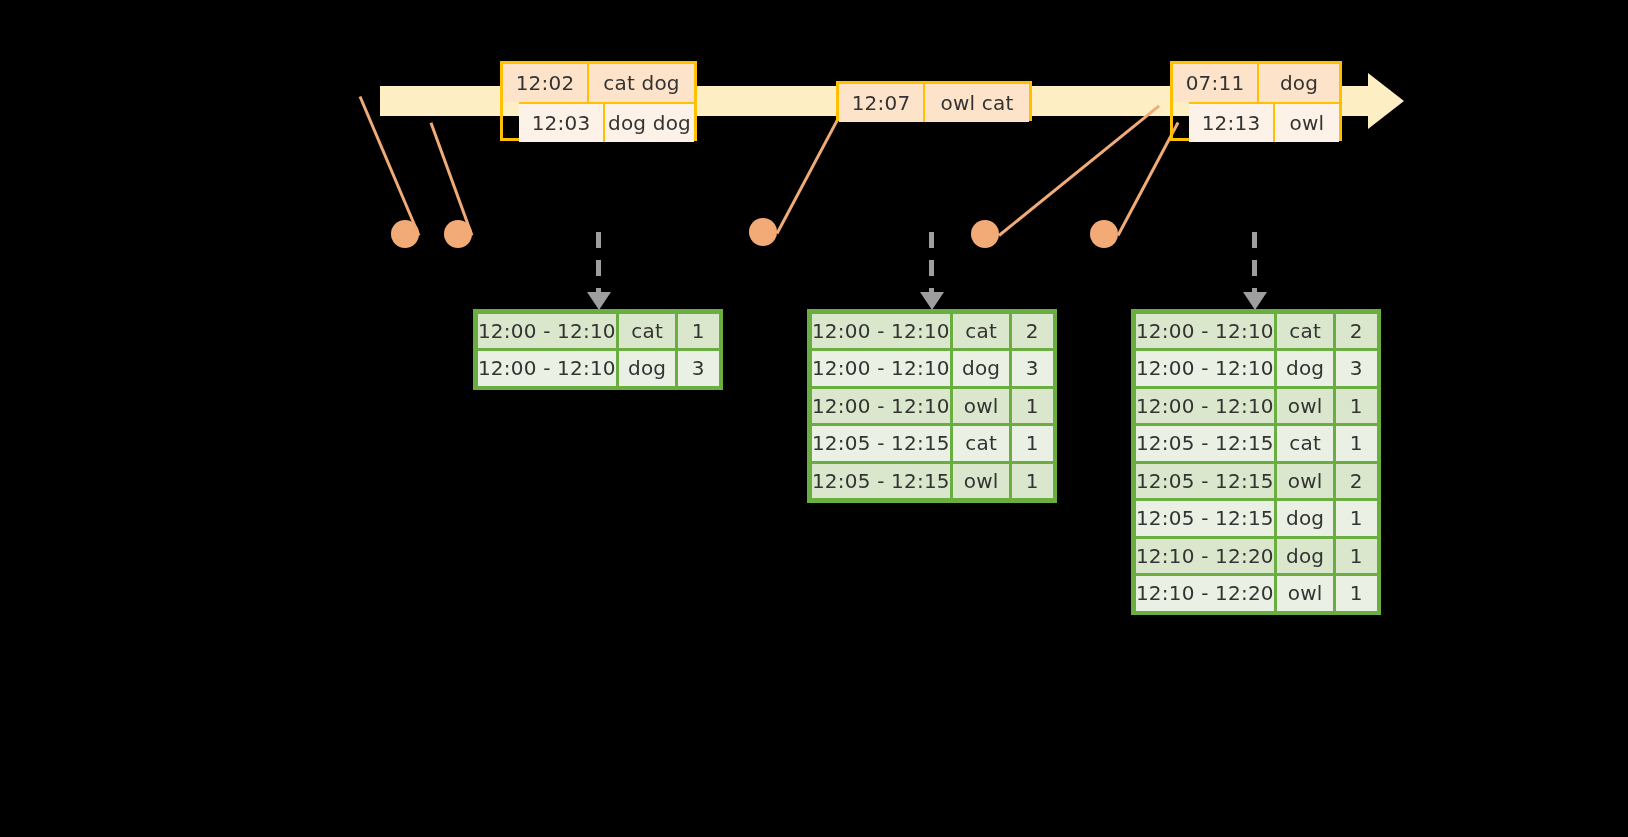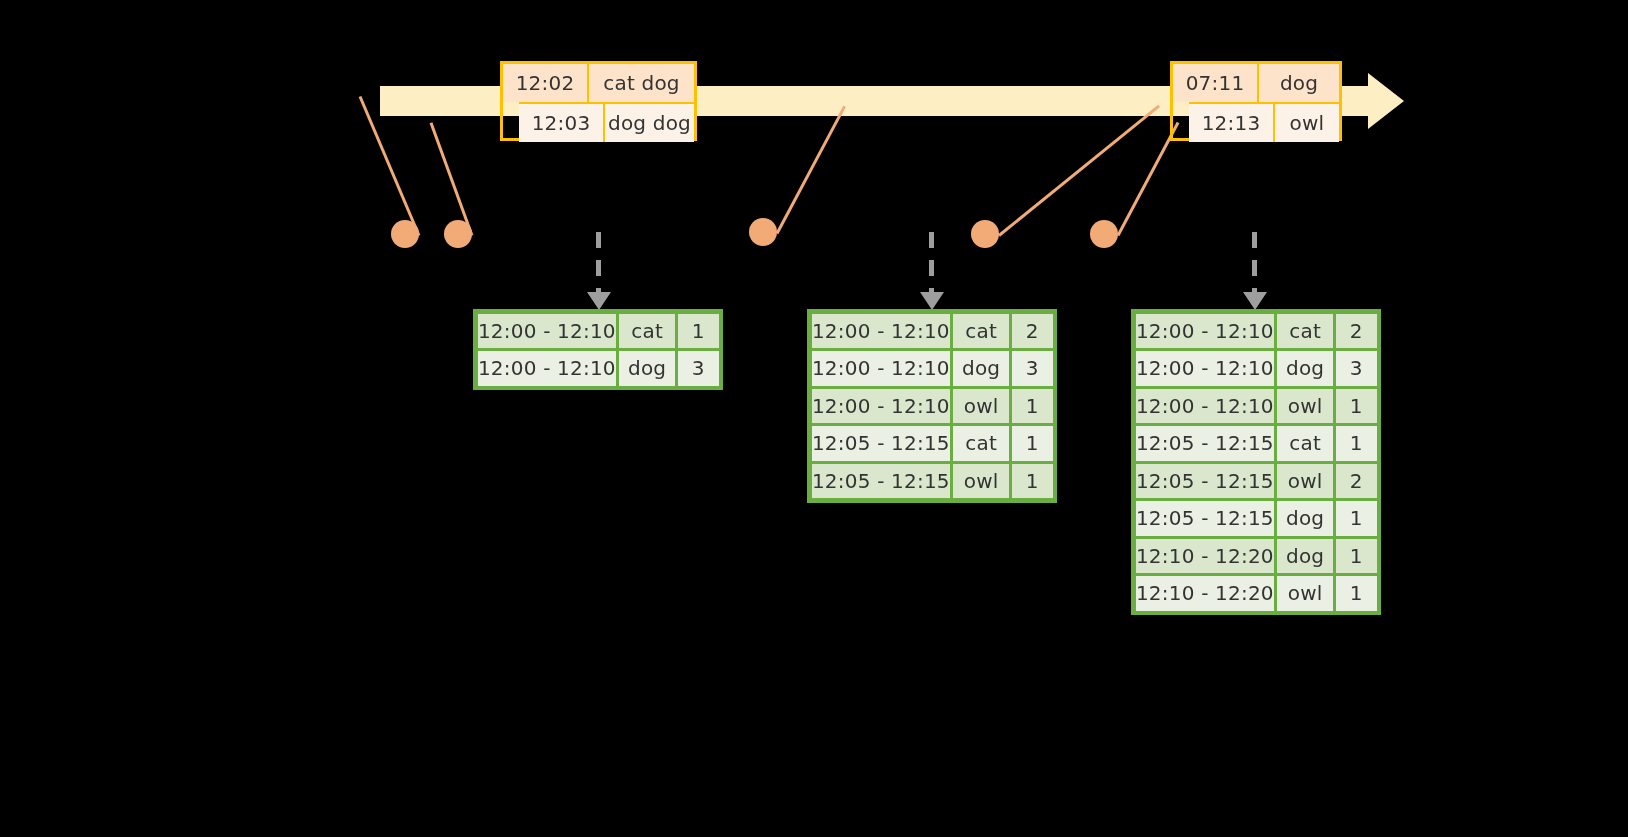--- a/index.html
+++ b/index.html
@@ -66,20 +66,26 @@
     <div class="evt-row shade-dark">
       <div class="evt-time">12:02</div>
       <div class="evt-val">cat dog</div>
     </div>
     <div class="evt-row shade-light">
       <div class="evt-time">12:03</div>
       <div class="evt-val">dog dog</div>
     </div>
   </div>
 
+  <div class="evt-box" style="left:836px;top:81px;width:196px;height:40px;">
+    <div class="evt-row shade-dark">
+      <div class="evt-time">12:07</div>
+      <div class="evt-val">owl cat</div>
+    </div>
+  </div>
 
   <div class="evt-box" style="left:1170px;top:61px;width:172px;height:80px;">
     <div class="evt-row shade-dark">
       <div class="evt-time">07:11</div>
       <div class="evt-val">dog</div>
     </div>
     <div class="evt-row shade-light">
       <div class="evt-time">12:13</div>
       <div class="evt-val">owl</div>
     </div>

